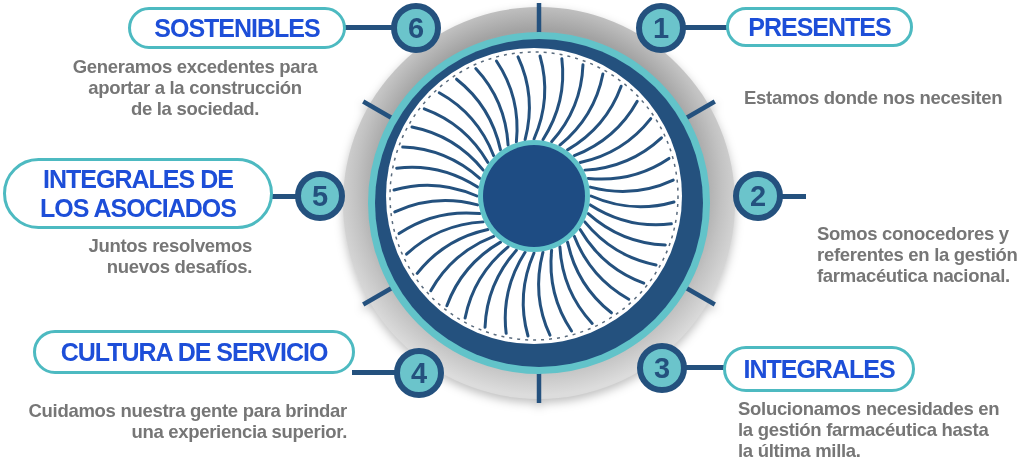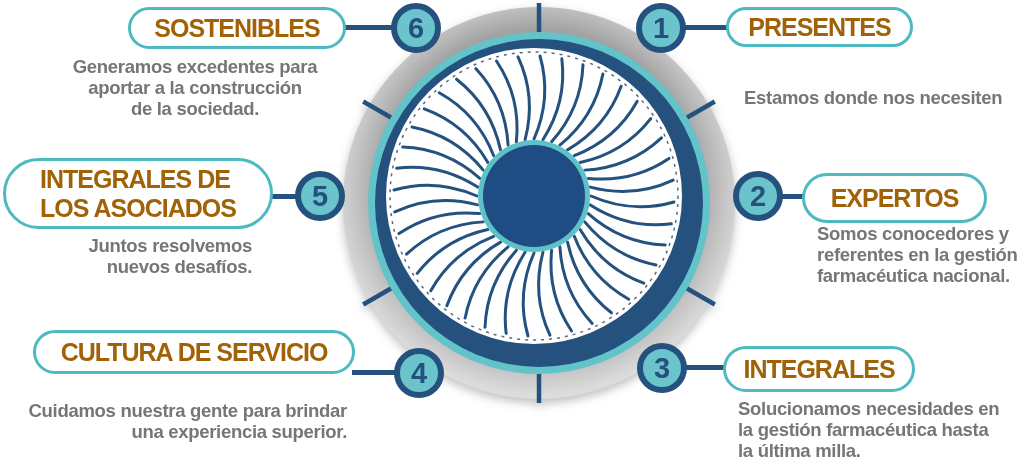--- a/index.html
+++ b/index.html
@@ -41,21 +41,21 @@
   .b6{left:391px;top:3px;}
   
   .pill{
     position:absolute;background:#ffffff;
     border:3px solid #4DBAC1;
     display:flex;align-items:center;justify-content:center;
     box-sizing:border-box;z-index:4;
   }
   .pill .title{
     font-size:25px;font-weight:700;letter-spacing:-1px;
-    color:#a16207;text-align:left;white-space:pre-line;line-height:1.16;
+    color:#1d4ed8;text-align:center;white-space:pre-line;line-height:1.16;
   }
   .p1{left:726px;top:7px;width:187px;height:40px;border-radius:20px;}
   .p2{left:802px;top:173px;width:185px;height:50px;border-radius:25px;}
   .p3{left:723px;top:346px;width:192px;height:46px;border-radius:23px;}
   .p4{left:33px;top:330px;width:322px;height:44px;border-radius:22px;}
   .p5{left:3px;top:158px;width:270px;height:71px;border-radius:36px;}
   .p6{left:128px;top:7px;width:218px;height:42px;border-radius:21px;}
   
   .desc{
     position:absolute;z-index:2;
@@ -156,23 +156,20 @@
   </div>
   <div class="pill p1">
     <span class="title">PRESENTES</span>
   </div>
   <div class="desc d1">Estamos donde nos necesiten</div>
 
   <div class="connector c2"></div>
   <div class="badge b2">
     <span>2</span>
   </div>
-  <div class="pill p2">
-    <span class="title">EXPERTOS</span>
-  </div>
   <div class="desc d2">Somos conocedores y
 referentes en la gestión
 farmacéutica nacional.</div>
 
   <div class="connector c3"></div>
   <div class="badge b3">
     <span>3</span>
   </div>
   <div class="pill p3">
     <span class="title">INTEGRALES</span>

